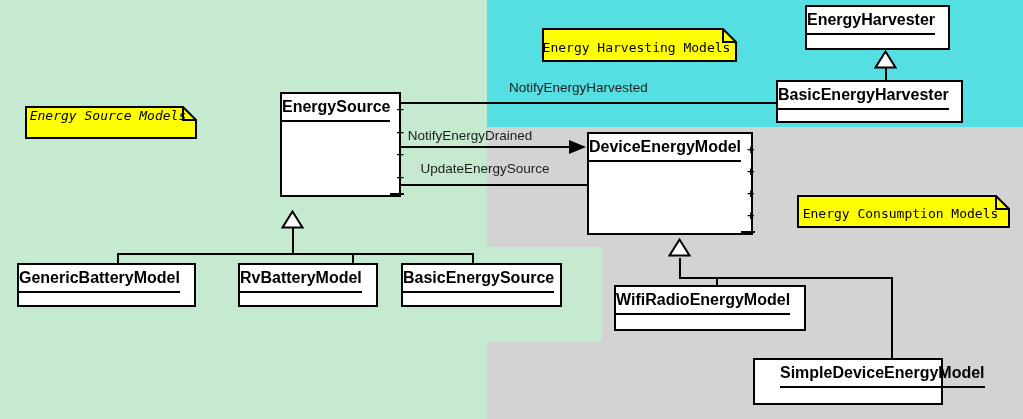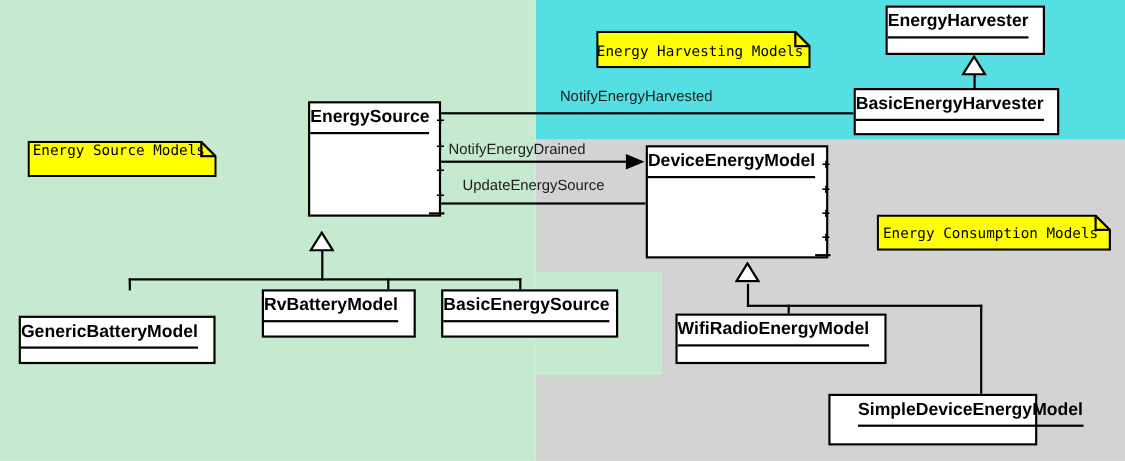--- a/index.html
+++ b/index.html
@@ -135,21 +135,21 @@
     <div class="uml-title">DeviceEnergyModel</div>
     <div class="uml-attrs">
       <span>+</span>
       <span>+</span>
       <span>+</span>
       <span>+</span>
     </div>
     <div class="uml-methods"></div>
   </div>
 
-  <div class="uml-class" style="left:17px; top:263px; width:179px; height:44px;margin-top:24px;">
+  <div class="uml-class" style="left:17px; top:263px; width:179px; height:44px;">
     <div class="uml-title">GenericBatteryModel</div>
     <div class="uml-sep-row"></div>
     <div class="uml-rest"></div>
   </div>
 
   <div class="uml-class" style="left:238px; top:263px; width:140px; height:44px;">
     <div class="uml-title">RvBatteryModel</div>
     <div class="uml-sep-row"></div>
     <div class="uml-rest"></div>
   </div>
@@ -165,21 +165,21 @@
     <div class="uml-sep-row"></div>
     <div class="uml-rest"></div>
   </div>
 
   <div class="uml-class" style="left:753px; top:358px; width:190px; height:47px;padding-left:25px;">
     <div class="uml-title">SimpleDeviceEnergyModel</div>
     <div class="uml-sep-row"></div>
     <div class="uml-rest"></div>
   </div>
 
-  <div class="uml-note" style="left:25px; top:128px; width:172px; height:17px;">
+  <div class="uml-note" style="left:25px; top:106px; width:172px; height:17px;font-style:italic;">
     <svg width="172" height="33">
       <path d="M1,1 H158 L171,14 V32 H1 Z" fill="#FFFF00" stroke="#000000" stroke-width="2"></path>
       <path d="M158,1 V14 H171" fill="none" stroke="#000000" stroke-width="2"></path>
     </svg>
     <span class="note-text">Energy Source Models</span>
   </div>
 
   <div class="uml-note" style="left:542px; top:28px; width:195px; height:34px;">
     <svg width="195" height="34">
       <path d="M1,1 H181 L194,14 V33 H1 Z" fill="#FFFF00" stroke="#000000" stroke-width="2"></path>

